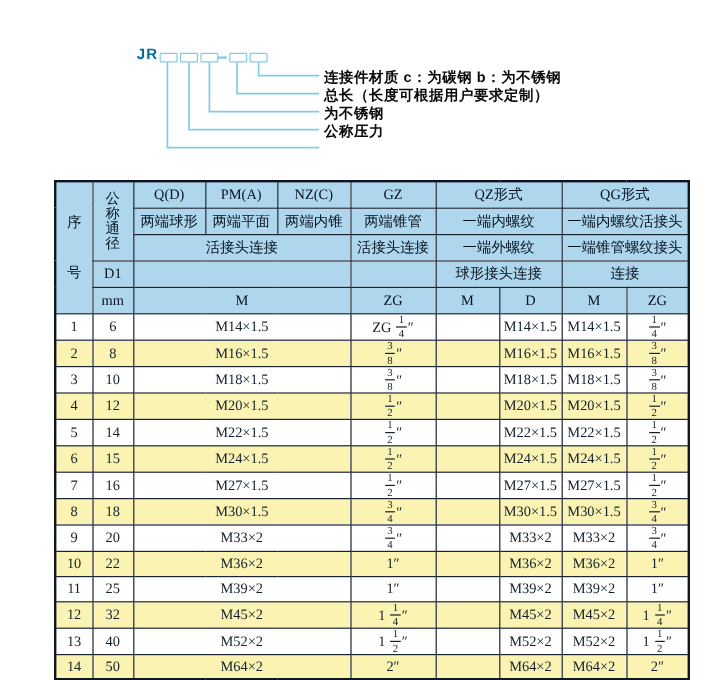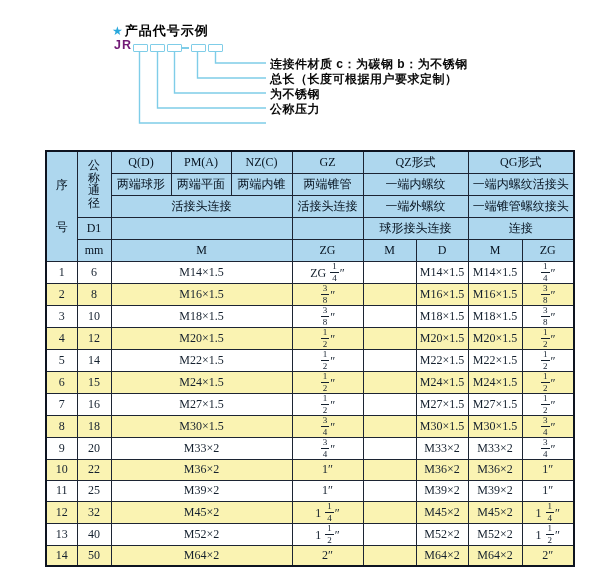--- a/index.html
+++ b/index.html
@@ -15,21 +15,21 @@
   body{
     width:600px;height:567px;background:#fff;position:relative;overflow:hidden;
     font-family:"Liberation Sans","DejaVu Sans",sans-serif;color:#000;
   }
   .page{position:absolute;inset:0;}
 
   
   .diagram{position:absolute;left:0;top:0;width:600px;height:132px;}
   .diag-heading{position:absolute;left:112px;top:22px;font-size:13px;font-weight:bold;letter-spacing:1px;}
   .diag-heading .star{color:var(--c-star);margin-right:1px;font-size:12px;}
-  .code-prefix{position:absolute;left:114px;top:38px;font-size:12.5px;font-weight:bold;color:#701a75;letter-spacing:1px;}
+  .code-prefix{position:absolute;left:114px;top:38px;font-size:12.5px;font-weight:bold;color:#0369a1;letter-spacing:1px;}
   .code-box{position:absolute;top:44px;width:13px;height:6px;background:#fff;border:1.5px solid var(--c-line);border-radius:1px;}
   .code-dash{position:absolute;top:47px;width:8px;height:0;border-top:2px solid var(--c-line);}
   .diag-lines{position:absolute;left:0;top:0;}
   .diag-label{position:absolute;left:270px;font-size:12px;font-weight:bold;white-space:nowrap;letter-spacing:0.5px;color:#0a0a0a;}
 
   
   .table-title{
     position:absolute;left:36px;top:124px;font-size:19px;font-weight:bold;
     font-family:"DejaVu Serif","Liberation Serif",serif;letter-spacing:2px;color:#0a0a0a;
   }
@@ -55,23 +55,20 @@
   .frac{display:inline-block;text-align:center;vertical-align:-0.5em;line-height:1;font-size:9px;margin:0 1px;}
   .fnum{display:block;border-bottom:1px solid var(--c-text);padding:0 2px 1px;}
   .fden{display:block;padding-top:1px;}
 </style>
 </head>
 <body>
 
 <div class="page">
 
   <div class="diagram">
-    <div class="diag-heading">
-      <span class="star">★</span><span>产品代号示例</span>
-    </div>
     <div class="code-prefix">JR</div>
 
     <div class="code-box" style="left:133px"></div>
     <div class="code-box" style="left:150px"></div>
     <div class="code-box" style="left:167px"></div>
     <div class="code-dash" style="left:181px"></div>
     <div class="code-box" style="left:191px"></div>
     <div class="code-box" style="left:208px"></div>
 
     <svg class="diag-lines" width="600" height="132">

